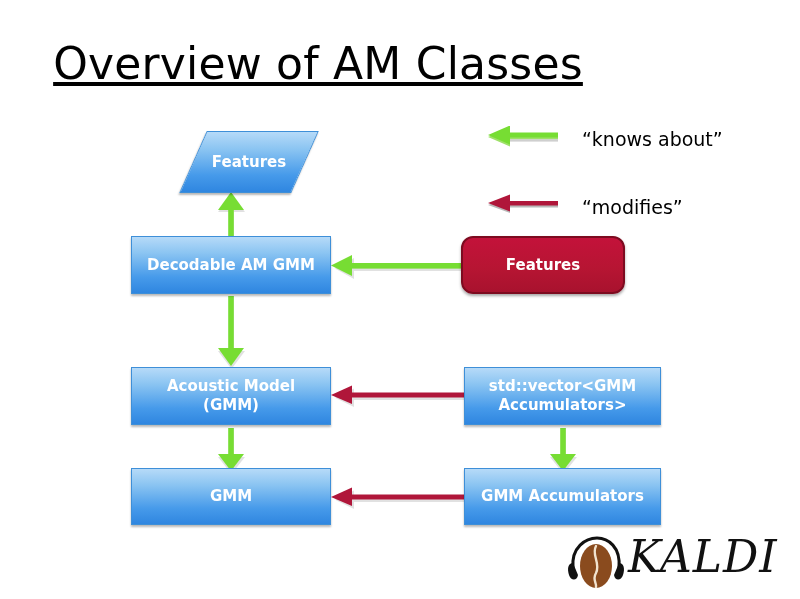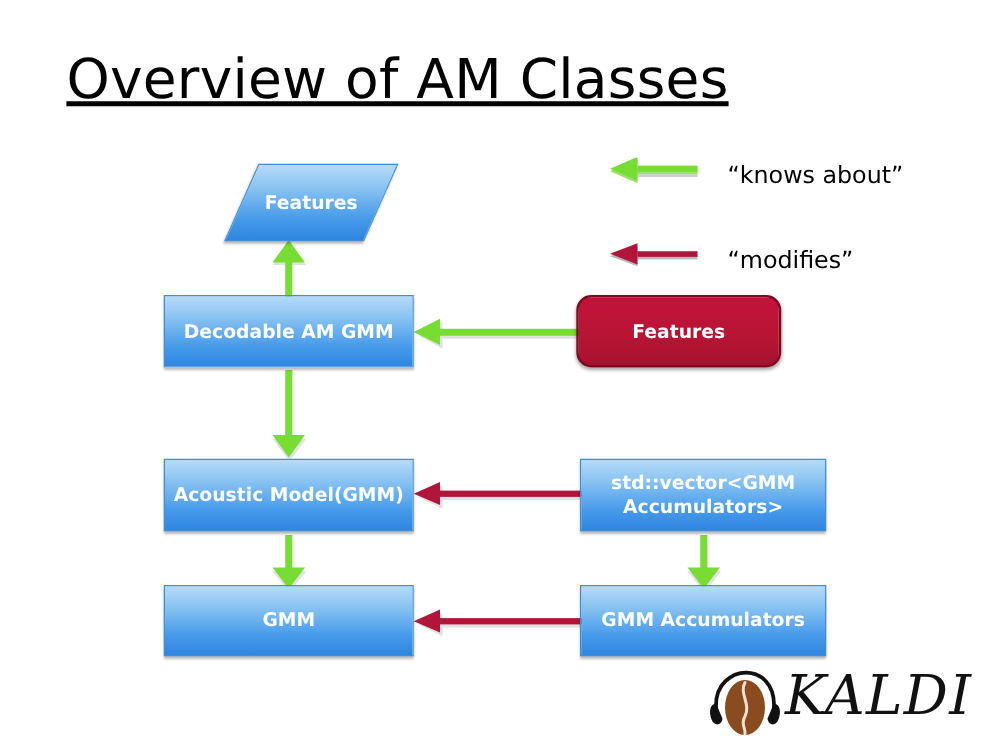--- a/index.html
+++ b/index.html
@@ -248,21 +248,21 @@
   </div>
 
   <div class="node blue" style="left:131px; top:236px; width:200px; height:58px;">
     <span>Decodable AM GMM</span>
   </div>
 
   <div class="node red" style="left:461px; top:236px; width:164px; height:58px;">
     <span>Features</span>
   </div>
 
-  <div class="node blue" style="left:131px; top:367px; width:200px; height:58px; flex-direction:row;">
+  <div class="node blue" style="left:131px; top:367px; width:200px; height:58px; flex-direction:column;">
     <span>Acoustic Model</span>
     <span>(GMM)</span>
   </div>
 
   <div class="node blue" style="left:464px; top:367px; width:197px; height:58px; flex-direction:column;">
     <span>std::vector&lt;GMM</span>
     <span>Accumulators&gt;</span>
   </div>
 
   <div class="node blue" style="left:131px; top:468px; width:200px; height:57px;">

